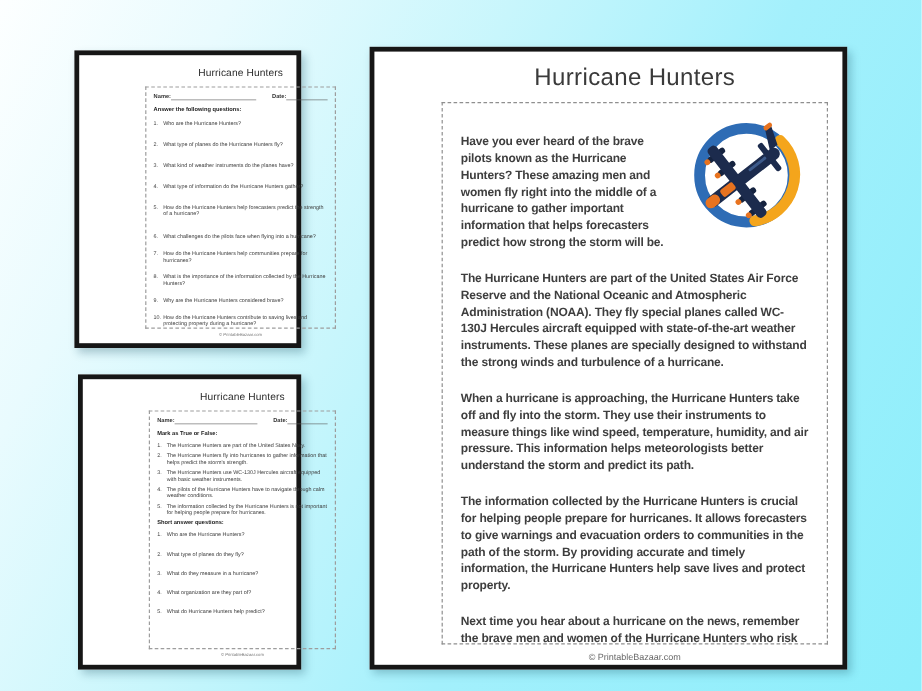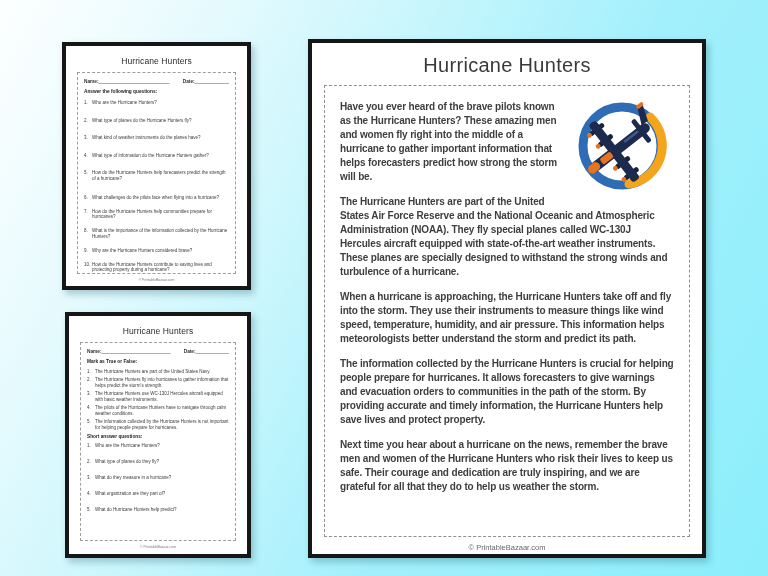--- a/index.html
+++ b/index.html
@@ -3,21 +3,21 @@
 <meta charset="utf-8">
 <style>
   html,body{margin:0;padding:0;}
   body{
     width:768px;height:576px;overflow:hidden;position:relative;
     background:linear-gradient(118deg,#fdffff 0%,#e9fbfe 18%,#c8f6fc 40%,#a3f0fc 62%,#8ceefb 100%);
     font-family:"Liberation Sans", sans-serif;
   }
   .doc{
     position:absolute;background:#ffffff;border:4px solid #161616;
-    box-sizing:border-box;box-shadow:3px 4px 7px rgba(10,70,90,.28);
+    box-sizing:border-box;box-shadow:3px 4px 7px rgba(10,70,90,.28);padding-left:44px;
   }
   
   #ws1{left:62px;top:42px;width:189px;height:248px;}
   #ws2{left:65px;top:312px;width:186px;height:246px;}
   .scale2{transform:scale(.5);transform-origin:0 0;width:362px;}
   #ws2 .scale2{width:356px;}
   .ws-title{margin-top:10px;text-align:center;font-size:17px;color:#2b2b2b;font-weight:400;letter-spacing:.2px;}
   .ws-box{margin:12px 22px 0;border:2px dashed #9d9d9d;padding:10px 12px 8px;box-sizing:border-box;}
   #ws1 .ws-box{height:404px;}
   #ws2 .ws-box{height:398px;}
@@ -39,21 +39,21 @@
   #ws2 .ws-heading{margin:4px 0 9px;}
   .ws-footer{margin-top:7px;text-align:center;font-size:7px;color:#7a7a7a;}
   
   #main{left:308px;top:39px;width:398px;height:519px;}
   .main-title{margin-top:11px;text-align:center;font-size:20px;color:#3a3a3a;font-weight:400;letter-spacing:.3px;}
   .main-box{
     margin:8px 12px 0;border:1px dashed #8f8f8f;padding:10px 15px 0;
     box-sizing:border-box;height:452px;overflow:hidden;
   }
   .main-box p{
-    margin:4px 0 11px;font-size:10px;line-height:14px;letter-spacing:-.15px;
+    margin:16px 0 11px;font-size:10px;line-height:14px;letter-spacing:-.15px;
     font-weight:600;color:#3e3e3e;text-align:left;
   }
   .plane-wrap{float:right;width:104px;height:100px;margin:0 0 6px 10px;}
   .main-footer{margin-top:6px;text-align:center;font-size:7.5px;color:#686868;}
 </style>
 </head>
 <body>
 
 <div class="doc" id="ws1">
   <div class="scale2">

